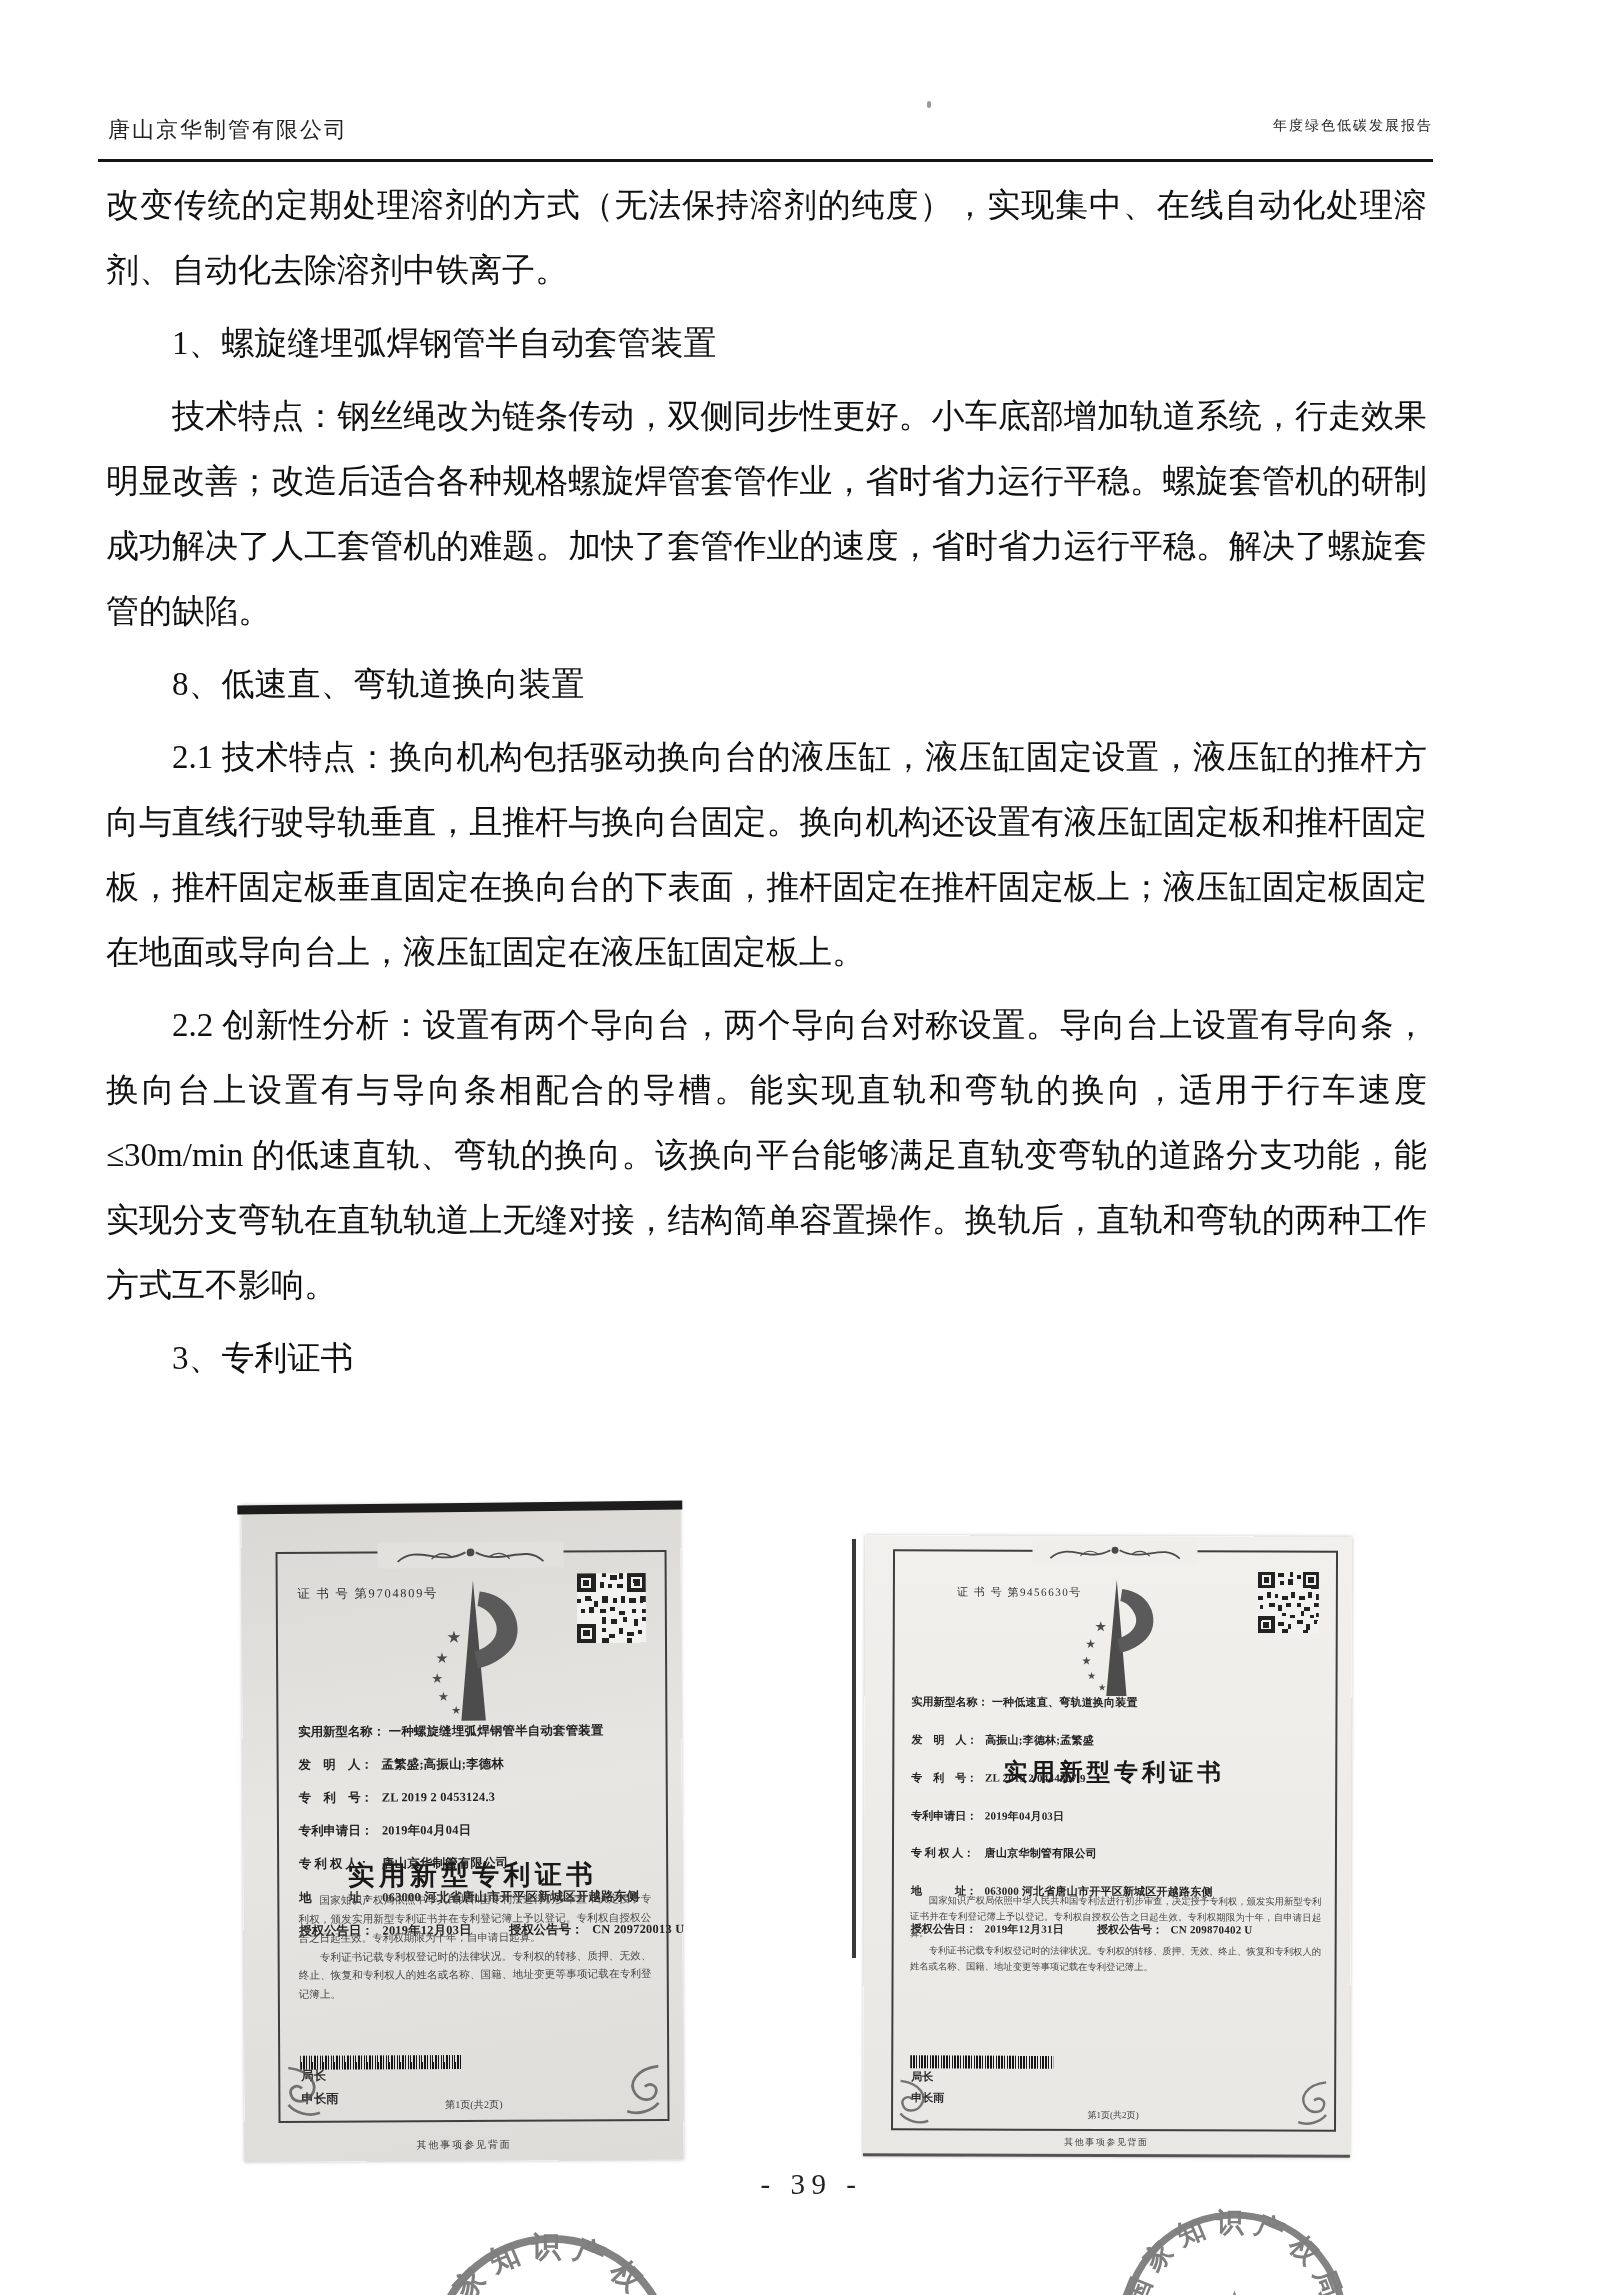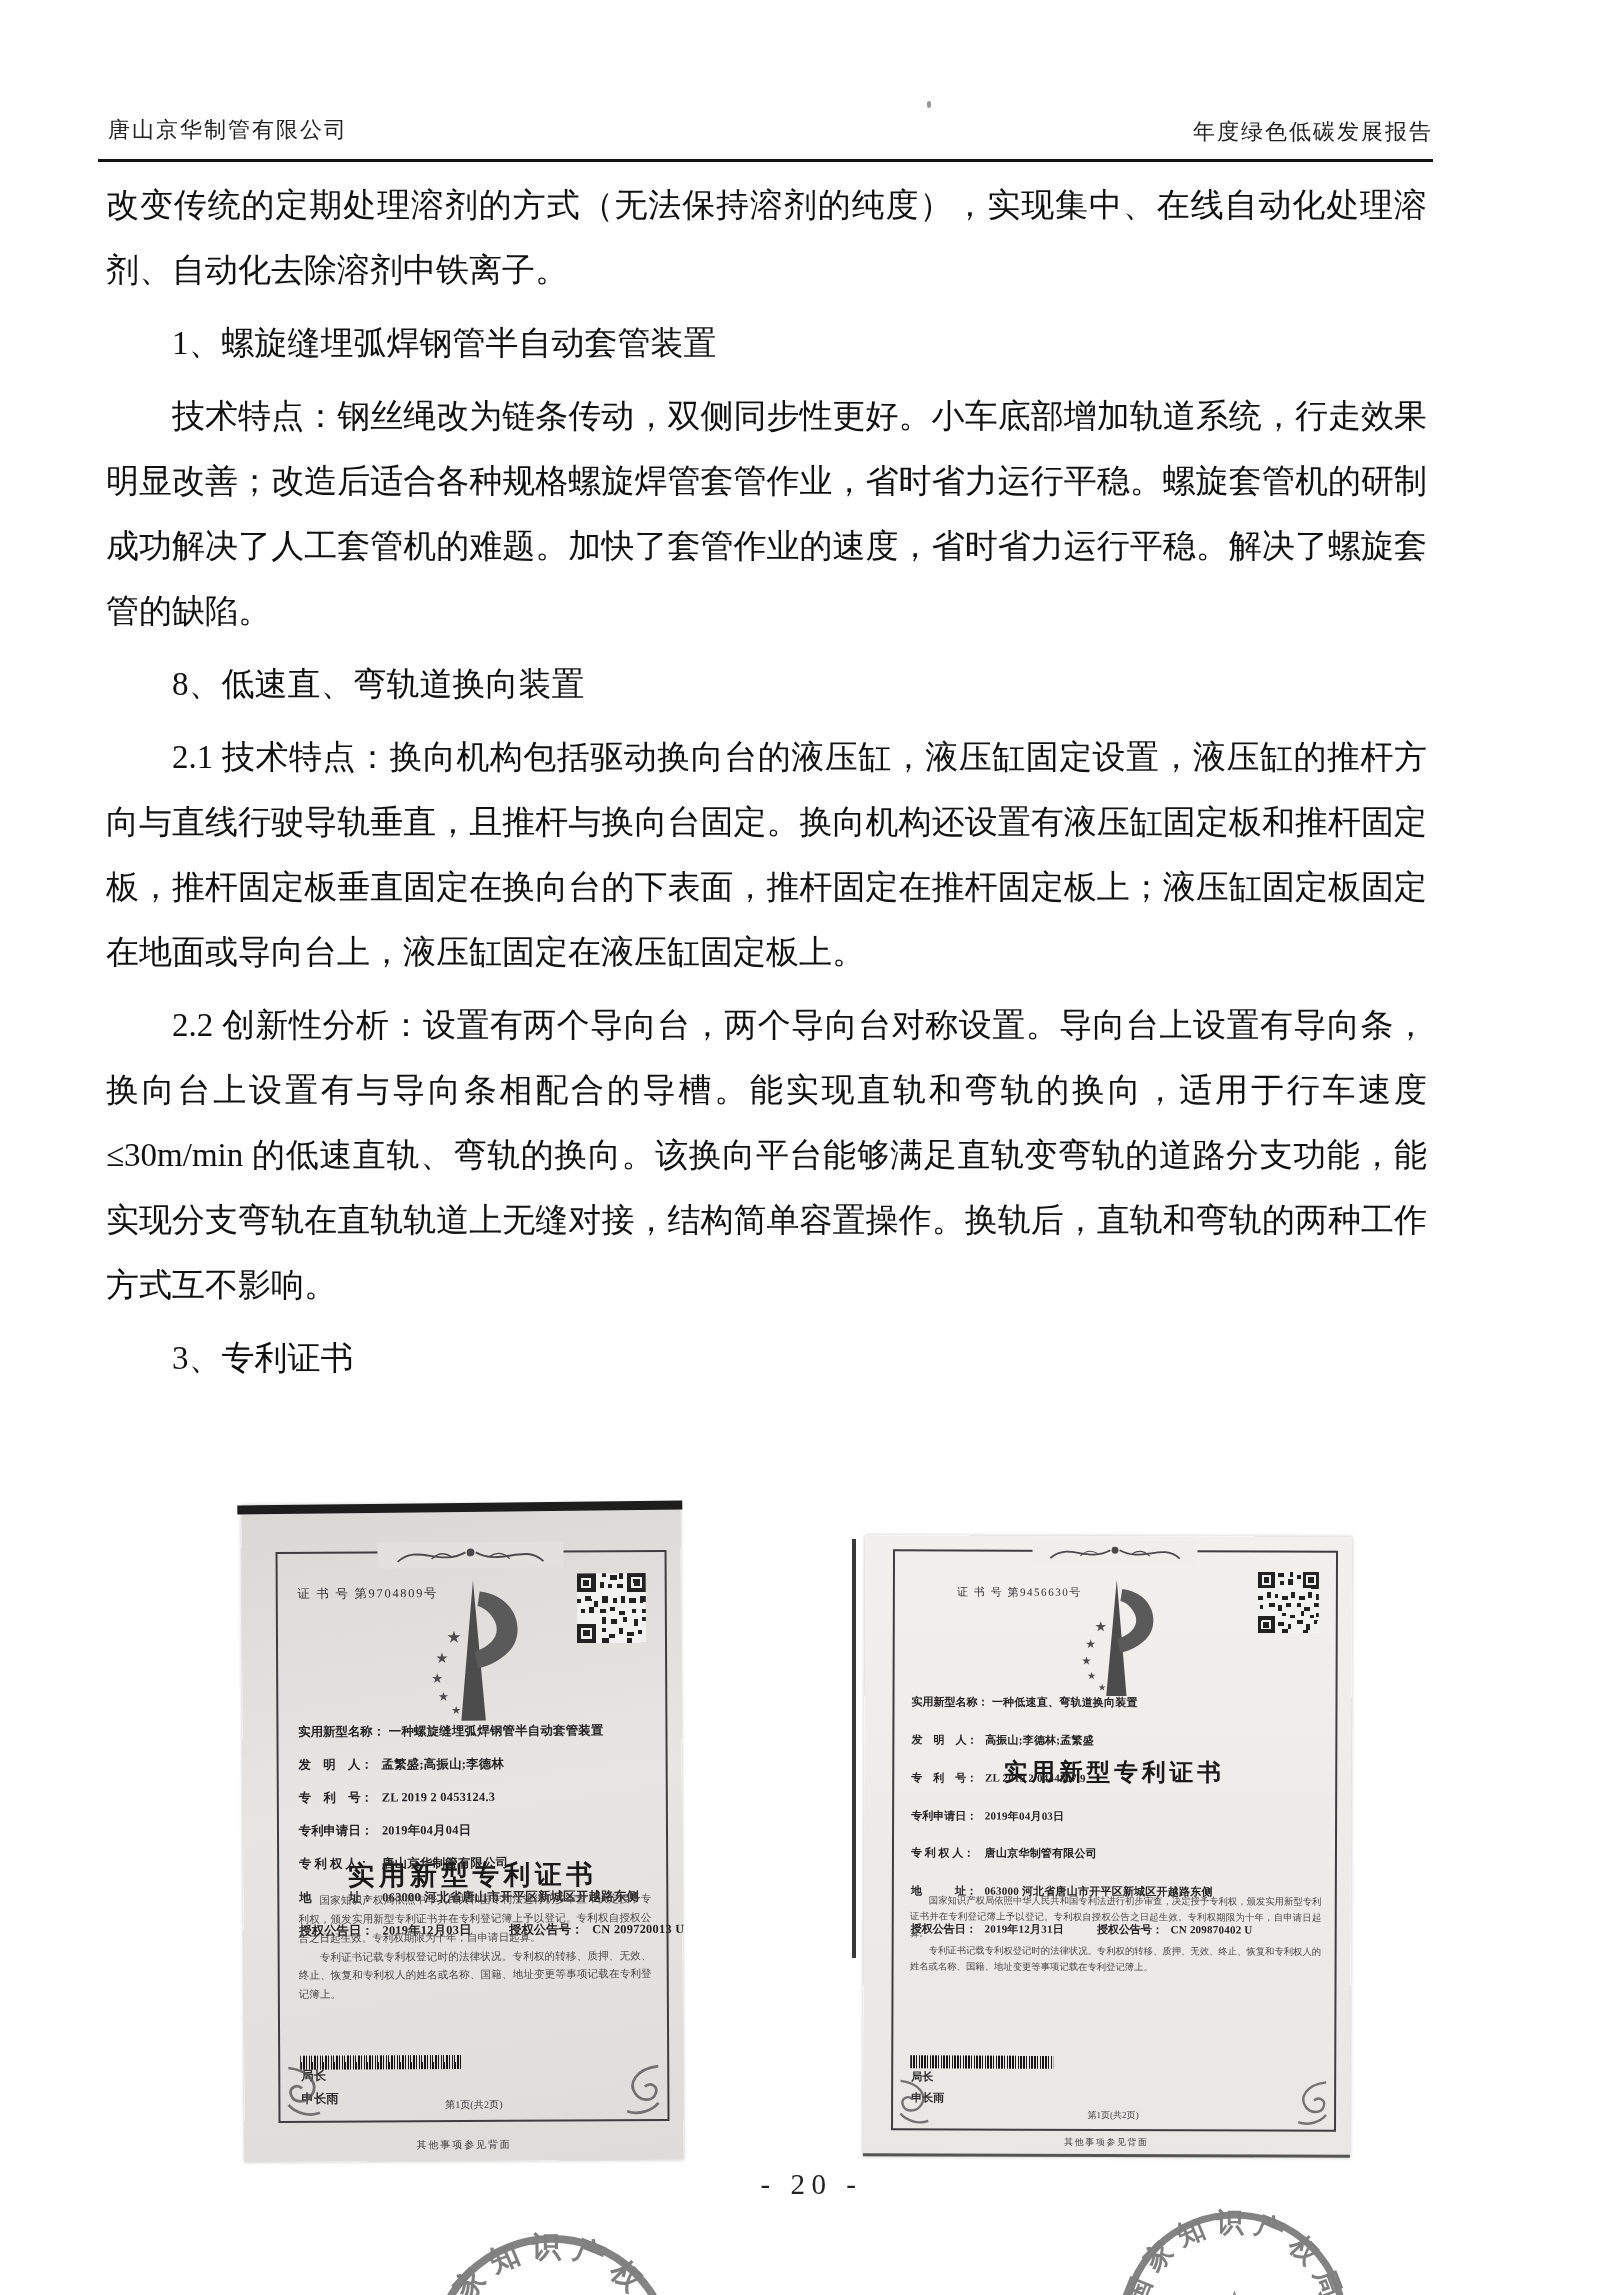--- a/index.html
+++ b/index.html
@@ -3,21 +3,21 @@
 <meta charset="utf-8">
 <style>
   html,body{margin:0;padding:0;}
   body{
     width:1623px;height:2295px;position:relative;background:#ffffff;
     font-family:"Liberation Serif","DejaVu Serif",serif;color:#1a1a1a;
     overflow:hidden;
   }
   
   .hdr-left{position:absolute;left:108px;top:115px;font-size:22px;letter-spacing:2px;color:#222;}
-  .hdr-right{position:absolute;right:190px;top:117px;font-size:22px;letter-spacing:2px;color:#222;}
+  .hdr-right{position:absolute;right:190px;top:117px;font-size:14px;letter-spacing:2px;color:#222;}
   .hdr-rule{position:absolute;left:98px;top:159px;width:1335px;height:3.3px;background:#141414;
     box-shadow:0 -4.6px 0 -3.3px rgba(60,60,60,.45);}
   .scan-dot{position:absolute;left:927px;top:101px;width:3.9px;height:7.2px;background:#9a9a9a;border-radius:2px;}
   
   .bodytext{position:absolute;left:98px;top:165px;width:1337px;font-size:33px;line-height:65px;
     text-align:justify;color:#111;}
   .bodytext p{margin:8px;}
   .bodytext p.ind{text-indent:2em;}
   
   .cert{position:absolute;box-shadow:0 0 3.9px rgba(0,0,0,.25);}
@@ -278,14 +278,14 @@
     </div>
     <div class="corner br">
       <svg viewBox="0 0 60 80">
           <path d="M8,6 C42,10 52,32 42,46 C34,58 16,58 12,46 C8,35 20,29 28,36 M8,60 C18,72 38,78 54,72" stroke="#565656" fill="none" stroke-width="4"></path>
         </svg>
     </div>
   </div>
   <div class="back-note">其他事项参见背面</div>
 </section>
 
-<div class="page-number">- 20 -</div>
+<div class="page-number">- 39 -</div>
 
 
 </body></html>

